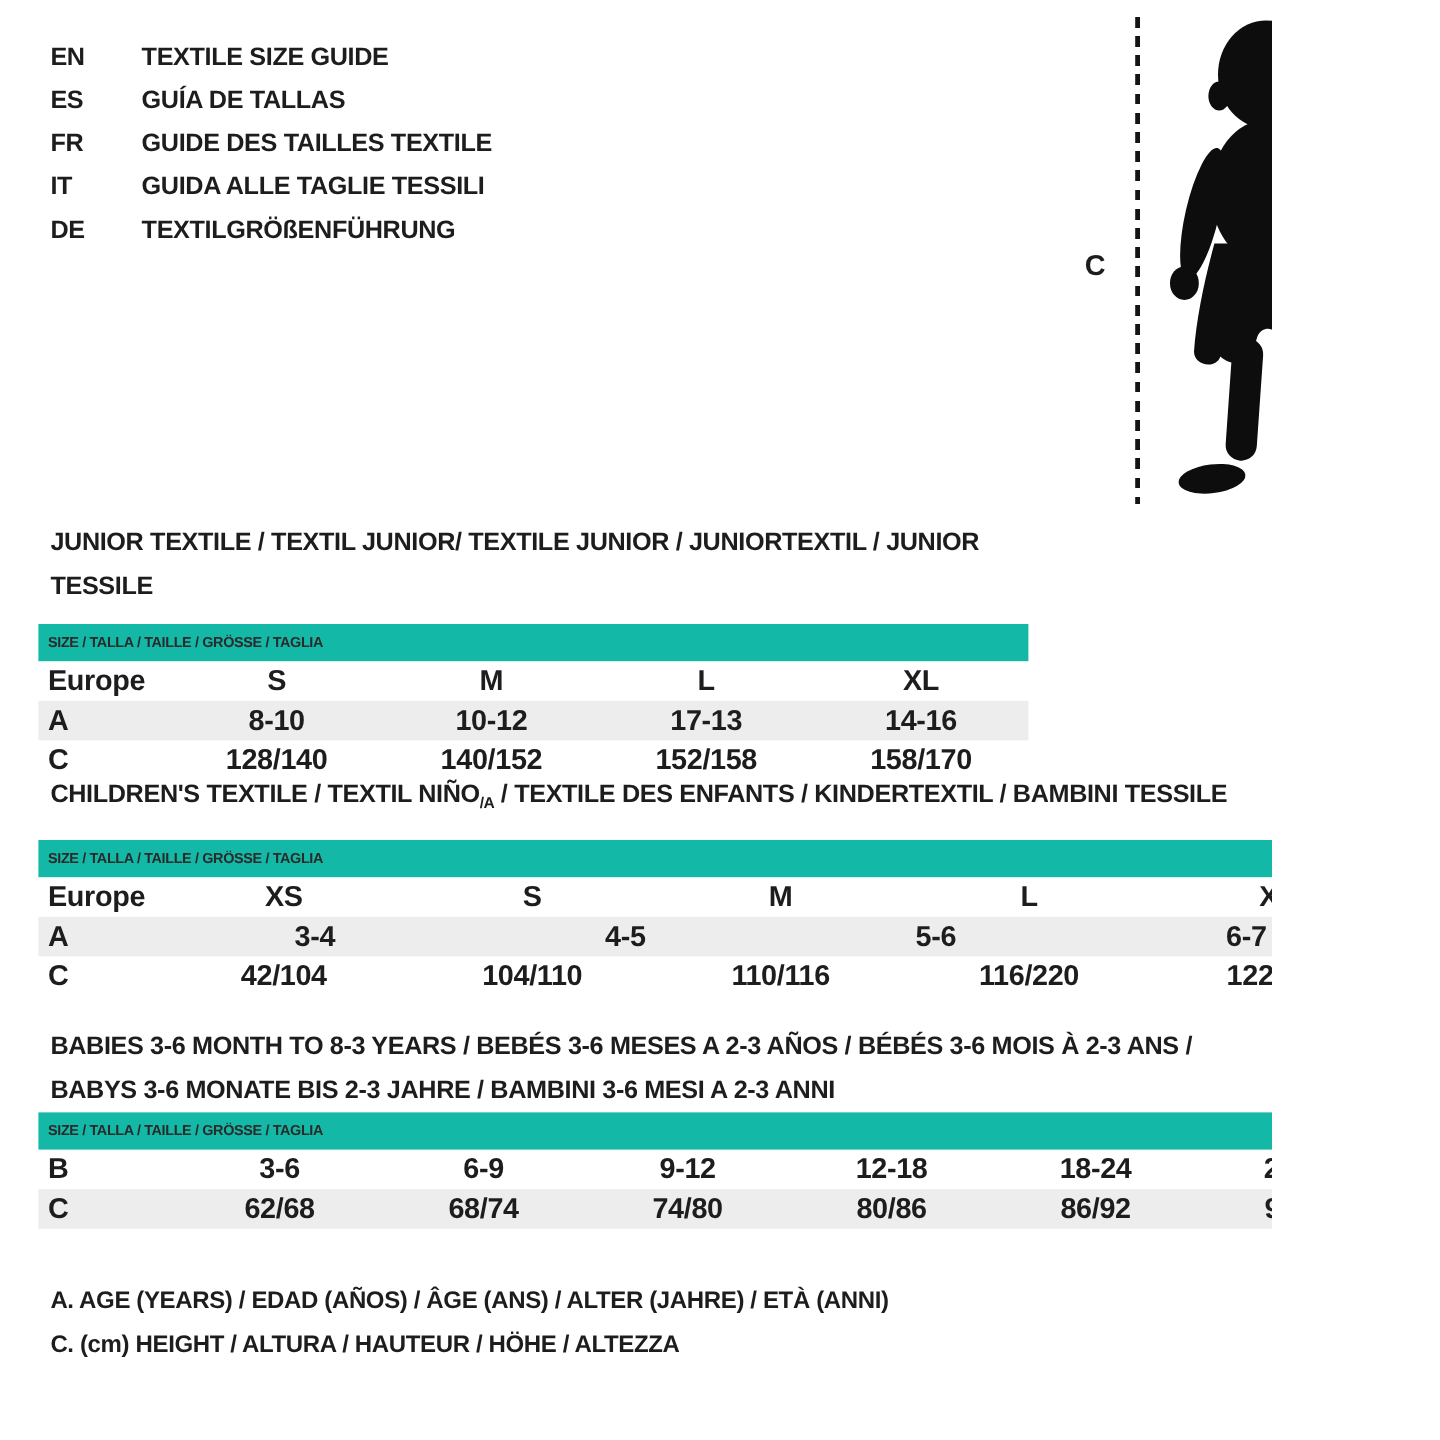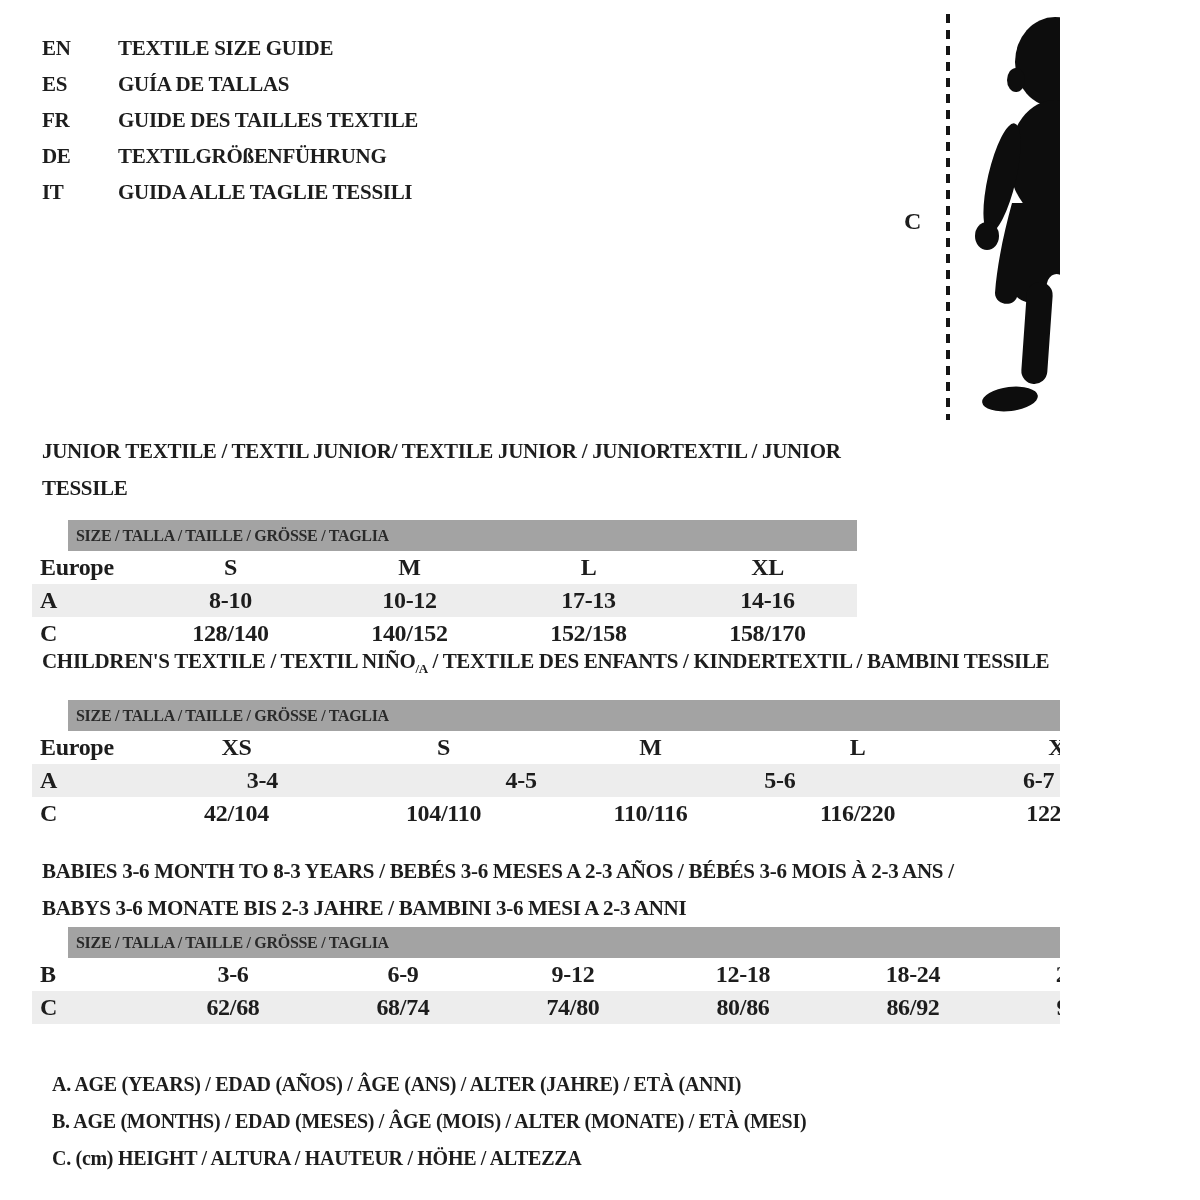--- a/index.html
+++ b/index.html
@@ -4,21 +4,21 @@
 <style>
   html,body{margin:0;padding:0;background:#ffffff;}
   body{
     width:1200px;height:1200px;
     font-family:"Liberation Sans",sans-serif;
     font-weight:700;
     color:#1d1d1d;
   }
   .canvas{
     position:relative;width:1060px;height:1200px;overflow:hidden;
-    letter-spacing:-0.3px;background:#ffffff;font-family:Liberation Serif, serif;
+    letter-spacing:-0.3px;background:#ffffff;
   }
 
   
   .lang-block{position:absolute;left:42px;top:30px;font-size:21px;line-height:36px;}
   .lang-row{display:flex;}
   .lang-code{width:76px;}
 
   
   .figure-block{position:absolute;left:900px;top:8px;width:270px;height:420px;}
   .dash-line{
@@ -30,59 +30,59 @@
 
   
   .size-section{position:absolute;left:32px;}
   .sec-junior{top:430px;width:825px;}
   .sec-children{top:640px;width:1136px;}
   .sec-babies{top:850px;width:1136px;}
   .section-title{font-size:21px;line-height:37px;padding:3px 0 0 10px;margin:0 0 13px 0;}
   .sec-babies .section-title{margin-bottom:0;}
   .section-title sub{font-size:13px;letter-spacing:-0.5px;}
   .size-header-bar{
-    height:31px;line-height:31px;background:#a3a3a3;
-    font-size:16px;padding-left:8px;color:#2a2a2a;margin-left:36px;
+    height:31px;line-height:31px;background:#14b8a6;
+    font-size:12px;padding-left:8px;color:#2a2a2a;
   }
   .t-row{display:flex;height:33px;line-height:33px;font-size:24px;}
   .t-row.shaded{background:#ededed;}
   .row-label{padding-left:8px;box-sizing:border-box;}
   .sec-junior .row-label{width:109px;}
   .sec-children .row-label{width:101px;}
   .sec-babies .row-label{width:116px;}
   .t-cell{flex:1;text-align:center;}
 
   
-  .legend{position:absolute;left:52px;top:1066px;font-size:20px;line-height:37px;}
+  .legend{position:absolute;left:42px;top:1066px;font-size:20px;line-height:37px;}
 </style>
 </head>
 <body>
 
 <div class="canvas">
 
   <div class="lang-block" id="langs">
       <div class="lang-row">
         <span class="lang-code">EN</span>
         <span class="lang-title">TEXTILE SIZE GUIDE</span>
       </div>
       <div class="lang-row">
         <span class="lang-code">ES</span>
         <span class="lang-title">GUÍA DE TALLAS</span>
       </div>
       <div class="lang-row">
         <span class="lang-code">FR</span>
         <span class="lang-title">GUIDE DES TAILLES TEXTILE</span>
       </div>
       <div class="lang-row">
+        <span class="lang-code">IT</span>
+        <span class="lang-title">GUIDA ALLE TAGLIE TESSILI</span>
+      </div>
+      <div class="lang-row">
         <span class="lang-code">DE</span>
         <span class="lang-title">TEXTILGRÖßENFÜHRUNG</span>
-      </div>
-      <div class="lang-row">
-        <span class="lang-code">IT</span>
-        <span class="lang-title">GUIDA ALLE TAGLIE TESSILI</span>
       </div>
     </div>
 
   <div class="figure-block">
     <div class="dash-line"></div>
     <div class="measure-label">C</div>
     <svg class="baby" viewBox="0 0 185 410" aria-hidden="true">
       <g fill="#0d0d0d">
         <ellipse cx="97" cy="52" rx="40" ry="45"></ellipse>
         <ellipse cx="58" cy="70" rx="9" ry="12"></ellipse>
@@ -178,17 +178,16 @@
         <div class="t-cell">68/74</div>
         <div class="t-cell">74/80</div>
         <div class="t-cell">80/86</div>
         <div class="t-cell">86/92</div>
         <div class="t-cell">92/98</div>
       </div>
     </section>
 
   <div class="legend" id="legend">
       <div class="legend-line">A. AGE (YEARS) / EDAD (AÑOS) / ÂGE (ANS) / ALTER (JAHRE) / ETÀ (ANNI)</div>
-      <div class="legend-line">B. AGE (MONTHS) / EDAD (MESES) / ÂGE (MOIS) / ALTER (MONATE) / ETÀ (MESI)</div>
       <div class="legend-line">C. (cm) HEIGHT / ALTURA / HAUTEUR / HÖHE / ALTEZZA</div>
     </div>
 
 </div>
 
 </body></html>

